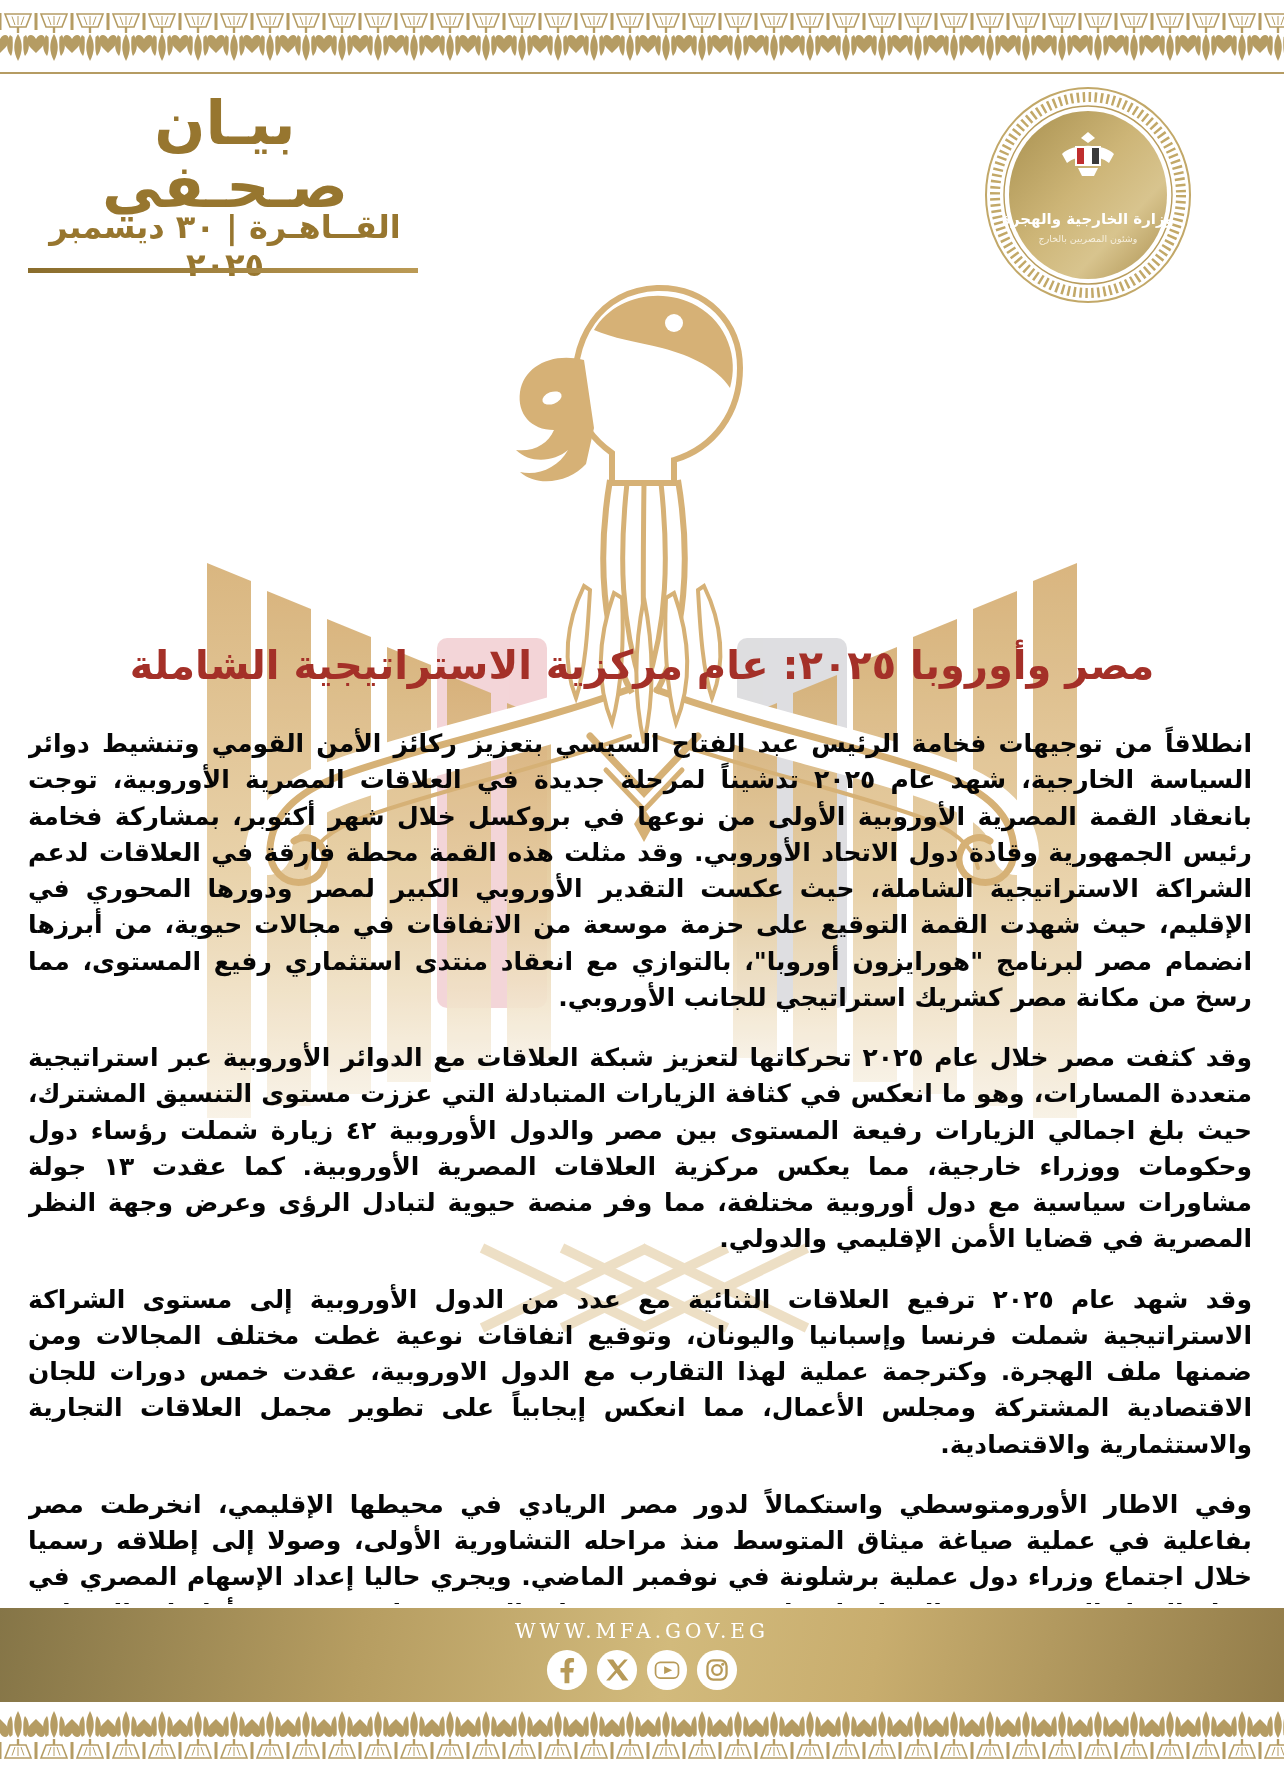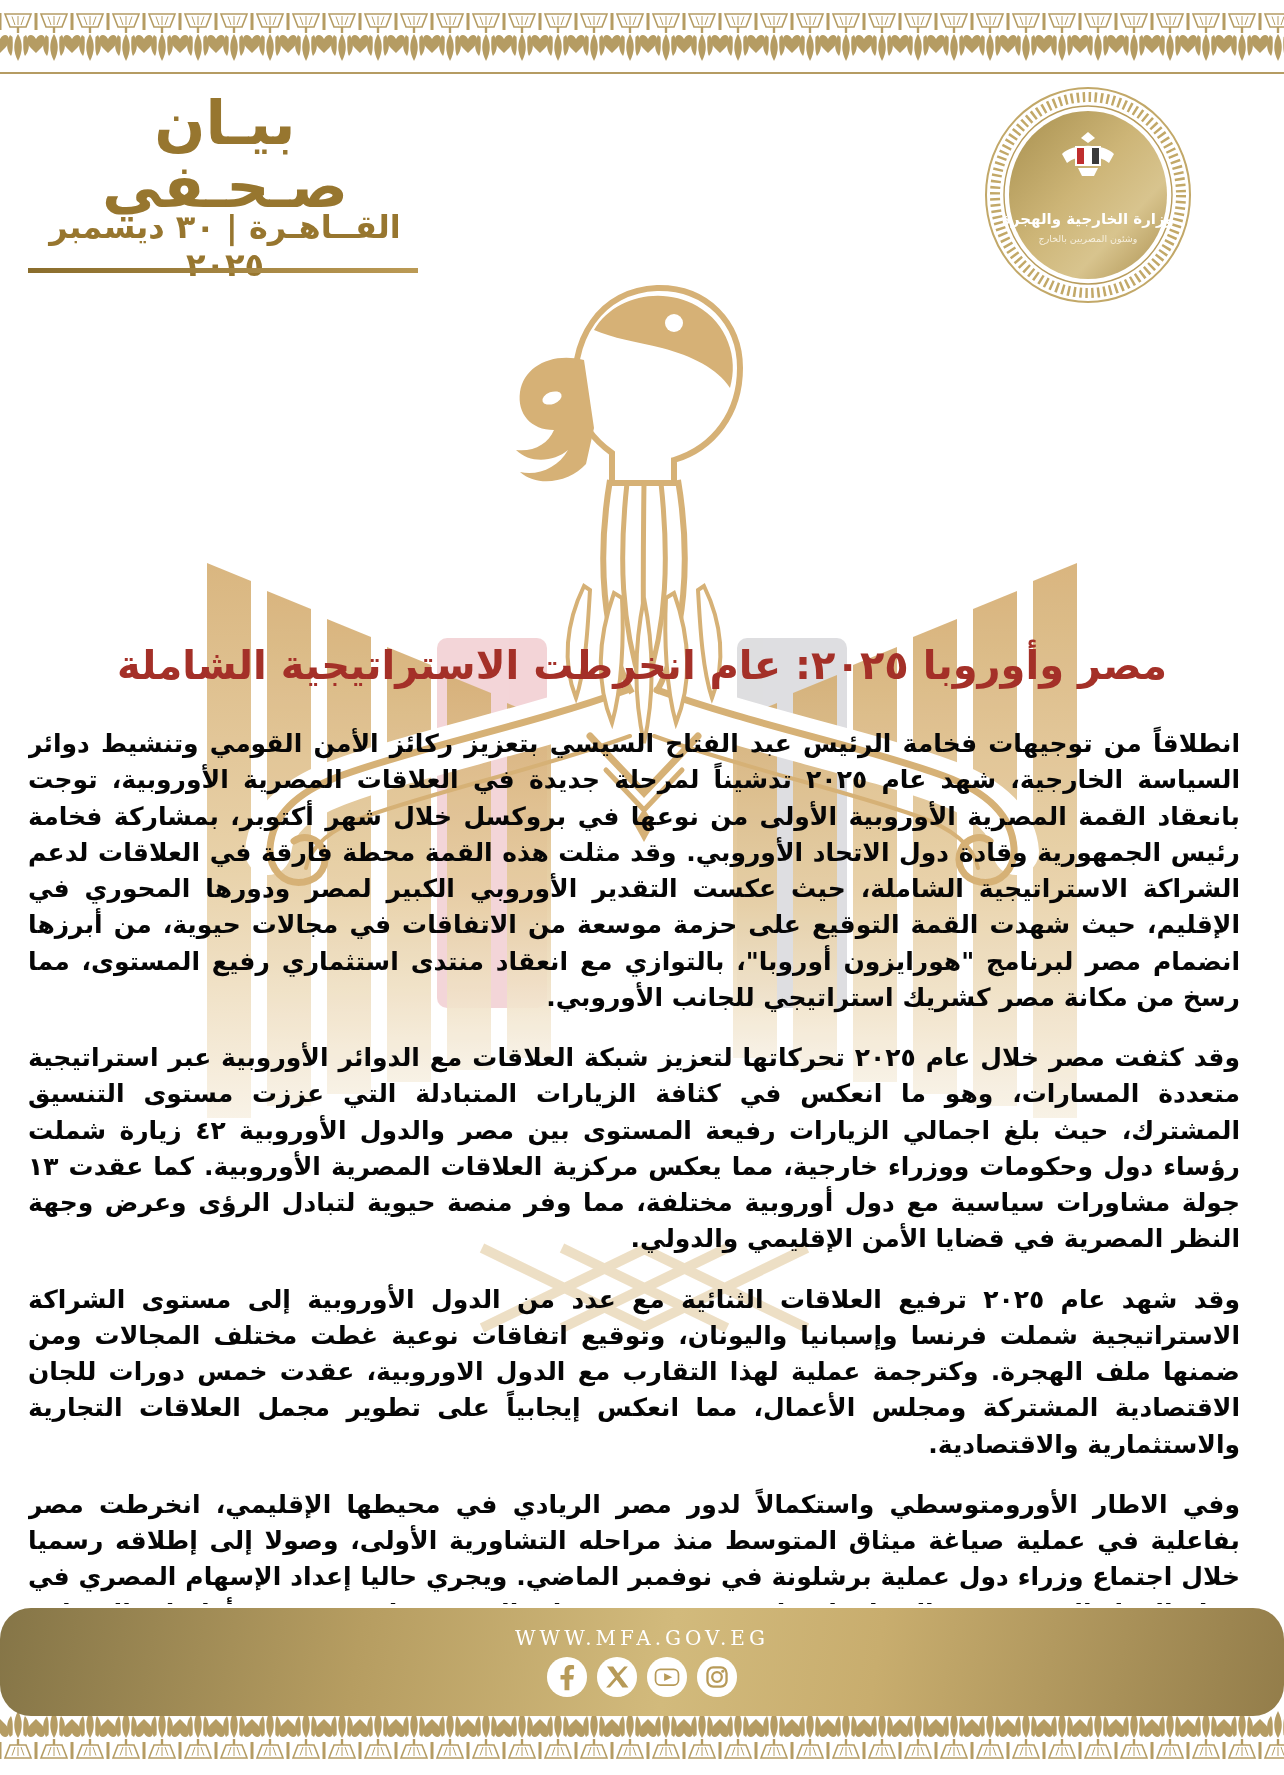--- a/index.html
+++ b/index.html
@@ -19,25 +19,25 @@
                 background:linear-gradient(to right,#8a6d2c,#bb9a55);}
   .seal{position:absolute;left:982px;top:84px;width:212px;height:222px;}
   
   .watermark{position:absolute;left:182px;top:268px;width:920px;height:1090px;z-index:1;}
   
   .headline{position:absolute;left:40px;top:642px;width:1204px;z-index:3;text-align:center;
             color:#a43028;font-size:40px;font-weight:bold;direction:rtl;}
   .body-text{position:absolute;left:28px;top:726px;width:1228px;height:878px;overflow:hidden;
              z-index:3;direction:rtl;text-align:justify;text-align-last:right;
              color:#060606;font-size:25px;font-weight:bold;line-height:1.45;}
-  .body-text p{margin:0 16px 24px 0;}
-  
-  .footer-band{position:absolute;left:0;top:1608px;width:1284px;height:108px;z-index:4;
+  .body-text p{margin:0 4px 24px 0;}
+  
+  .footer-band{position:absolute;left:0;top:1608px;width:1284px;height:94px;z-index:4;
                background:linear-gradient(100deg,#857547 0%,#b69d61 28%,#d2ba7c 52%,#c8ad6e 68%,#937d4a 100%);
-               display:flex;flex-direction:column;align-items:center;justify-content:center;gap:6px;border-radius:31px;}
+               display:flex;flex-direction:column;align-items:center;justify-content:center;gap:6px;}
   .website{font-family:"DejaVu Serif",serif;color:#ffffff;font-size:20px;letter-spacing:4px;}
   .social-row{display:flex;gap:8px;}
   .social-row svg{display:block;}
 </style>
 </head>
 <body>
 
 <div class="page">
 
   <svg class="frieze frieze-top" xmlns="http://www.w3.org/2000/svg">
@@ -154,21 +154,21 @@
     </g>
     <path d="M452 556 L462 574 L472 556 L462 540 Z" fill="#d6b176"></path>
 
     <g stroke="#ddc08d" stroke-width="10" opacity="0.5">
       <path d="M380 980 L545 1060 M545 980 L380 1060"></path>
       <path d="M300 980 L465 1060 M465 980 L300 1060"></path>
       <path d="M460 980 L625 1060 M625 980 L460 1060"></path>
     </g>
   </svg>
 
-  <div class="headline">مصر وأوروبا ٢٠٢٥: عام انخرطت الاستراتيجية الشاملة</div>
+  <div class="headline">مصر وأوروبا ٢٠٢٥: عام مركزية الاستراتيجية الشاملة</div>
 
   <div class="body-text">
     <p>انطلاقاً من توجيهات فخامة الرئيس عبد الفتاح السيسي بتعزيز ركائز الأمن القومي وتنشيط دوائر السياسة الخارجية، شهد عام ٢٠٢٥ تدشيناً لمرحلة جديدة في العلاقات المصرية الأوروبية، توجت بانعقاد القمة المصرية الأوروبية الأولى من نوعها في بروكسل خلال شهر أكتوبر، بمشاركة فخامة رئيس الجمهورية وقادة دول الاتحاد الأوروبي. وقد مثلت هذه القمة محطة فارقة في العلاقات لدعم الشراكة الاستراتيجية الشاملة، حيث عكست التقدير الأوروبي الكبير لمصر ودورها المحوري في الإقليم، حيث شهدت القمة التوقيع على حزمة موسعة من الاتفاقات في مجالات حيوية، من أبرزها انضمام مصر لبرنامج "هورايزون أوروبا"، بالتوازي مع انعقاد منتدى استثماري رفيع المستوى، مما رسخ من مكانة مصر كشريك استراتيجي للجانب الأوروبي.</p>
     <p>وقد كثفت مصر خلال عام ٢٠٢٥ تحركاتها لتعزيز شبكة العلاقات مع الدوائر الأوروبية عبر استراتيجية متعددة المسارات، وهو ما انعكس في كثافة الزيارات المتبادلة التي عززت مستوى التنسيق المشترك، حيث بلغ اجمالي الزيارات رفيعة المستوى بين مصر والدول الأوروبية ٤٢ زيارة شملت رؤساء دول وحكومات ووزراء خارجية، مما يعكس مركزية العلاقات المصرية الأوروبية. كما عقدت ١٣ جولة مشاورات سياسية مع دول أوروبية مختلفة، مما وفر منصة حيوية لتبادل الرؤى وعرض وجهة النظر المصرية في قضايا الأمن الإقليمي والدولي.</p>
     <p>وقد شهد عام ٢٠٢٥ ترفيع العلاقات الثنائية مع عدد من الدول الأوروبية إلى مستوى الشراكة الاستراتيجية شملت فرنسا وإسبانيا واليونان، وتوقيع اتفاقات نوعية غطت مختلف المجالات ومن ضمنها ملف الهجرة. وكترجمة عملية لهذا التقارب مع الدول الاوروبية، عقدت خمس دورات للجان الاقتصادية المشتركة ومجلس الأعمال، مما انعكس إيجابياً على تطوير مجمل العلاقات التجارية والاستثمارية والاقتصادية.</p>
     <p>وفي الاطار الأورومتوسطي واستكمالاً لدور مصر الريادي في محيطها الإقليمي، انخرطت مصر بفاعلية في عملية صياغة ميثاق المتوسط منذ مراحله التشاورية الأولى، وصولا إلى إطلاقه رسميا خلال اجتماع وزراء دول عملية برشلونة في نوفمبر الماضي. ويجري حاليا إعداد الإسهام المصري في خطة العمل المنبثقة عن الميثاق لضمان ترجمة مستهدفاته إلى مخرجات تتسق مع أولويات المصلحة الوطنية.</p>
 
   </div>
 
   <div class="footer-band">

